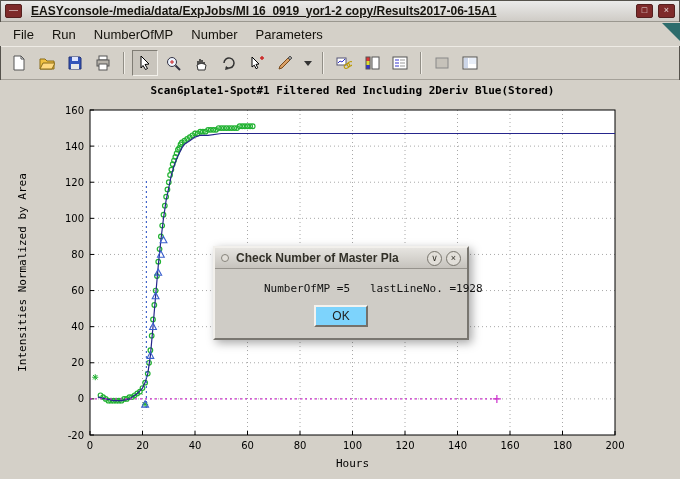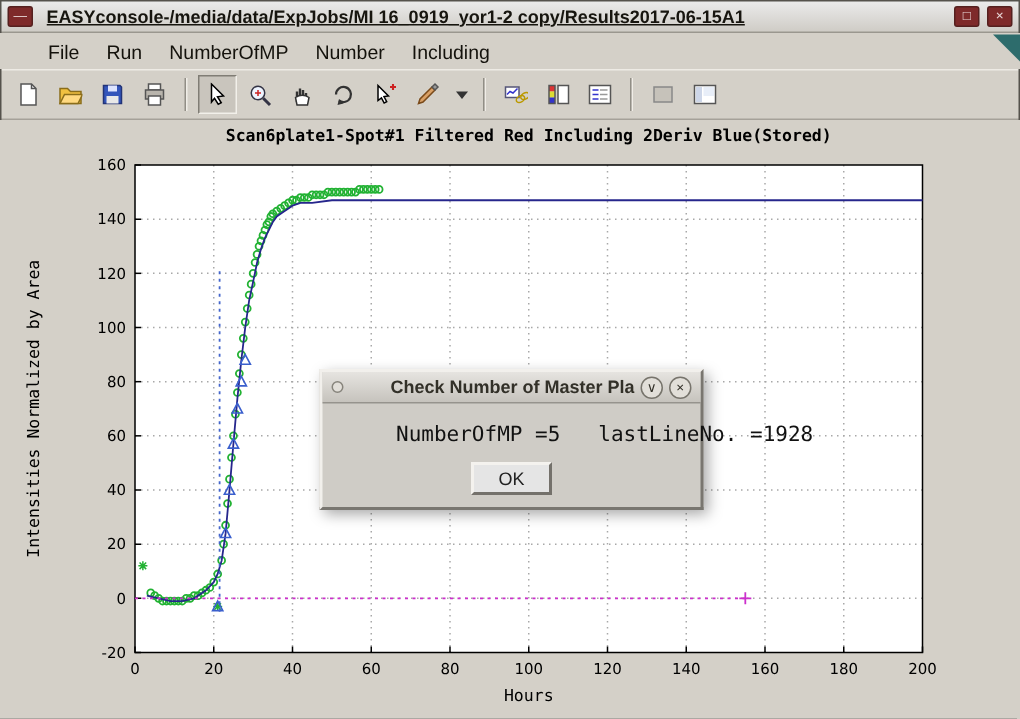--- a/index.html
+++ b/index.html
@@ -24,21 +24,21 @@
     flex:0 0 auto; cursor:default;
   }
   .sys-btn + .sys-btn { margin-left:5px; }
   .title-text {
     flex:1; margin-left:9px; font-size:12px; font-weight:bold; color:#17150f;
     white-space:nowrap; overflow:hidden;text-decoration:underline;
   }
   
   .menubar {
     height:24px; background:#d4d0c8; display:flex; align-items:center;
-    padding:0 23px; position:relative;
+    padding:0 4px; position:relative;
   }
   .menu-item { font-size:13px; color:#14120c; padding:3px 9px; cursor:default; }
   .menubar-corner {
     position:absolute; right:0; top:1px; width:0; height:0;
     border-top:18px solid #2d6c6c; border-left:18px solid transparent;
   }
   
   .toolbar {
     height:34px; background:#d4d0c8; display:flex; align-items:center;
     padding:0 5px; border-top:1px solid #eeebe5; border-bottom:1px solid #a5a199;
@@ -75,56 +75,56 @@
     height:21px; background:linear-gradient(#e6e4e0,#c6c3bd);
     border-bottom:1px solid #96938d;
     display:flex; align-items:center; padding:0 6px;
   }
   .dlg-dot {
     width:8px; height:8px; border-radius:50%;
     background:#e2dfd9; border:1px solid #87847c; flex:0 0 auto;
   }
   .dlg-title {
     flex:1; margin-left:7px; font-size:12px; font-weight:bold; color:#323028;
-    white-space:nowrap; overflow:hidden;text-align:right;
+    white-space:nowrap; overflow:hidden;
   }
   .dlg-btn {
     width:15px; height:15px; border-radius:50%; flex:0 0 auto;
     background:#e2dfd9; border:1px solid #77746c;
     font-size:9px; line-height:12px; text-align:center; color:#323028;
     margin-left:4px; cursor:default;
   }
   .dialog-body { padding:9px 12px 6px; text-align:center; }
   .dialog-message {
-    font-family:"DejaVu Sans Mono", monospace; font-size:14px; color:#111;
+    font-family:"DejaVu Sans Mono", monospace; font-size:11px; color:#111;
     text-align:left; white-space:pre; margin:4px 0 10px;padding-left:37px;
   }
   .ok-btn {
     font-family:"Liberation Sans", sans-serif; font-size:12px; color:#222;
-    padding:2px 16px; background:#e5e5e5;
+    padding:2px 16px; background:#7dd3fc;
     border:2px solid; border-color:#f4f2ee #74716b #74716b #f4f2ee;
   }
 </style>
 </head>
 <body data-name="application-window">
 
 <div class="titlebar" data-name="window-titlebar">
   <div class="sys-btn" data-name="window-menu-button">—</div>
   <div class="title-text" data-name="window-title">EASYconsole-/media/data/ExpJobs/MI 16_0919_yor1-2 copy/Results2017-06-15A1</div>
   <div class="sys-btn" data-name="maximize-button">□</div>
   <div class="sys-btn" data-name="close-button">×</div>
 </div>
 
 <div class="menubar" data-name="menubar">
   <span data-name="menubar-items" style="display:flex">
       <span class="menu-item" data-name="menu-item-file">File</span>
       <span class="menu-item" data-name="menu-item-run">Run</span>
       <span class="menu-item" data-name="menu-item-genreports">NumberOfMP</span>
       <span class="menu-item" data-name="menu-item-tools">Number</span>
-      <span class="menu-item" data-name="menu-item-parameters">Including</span>
+      <span class="menu-item" data-name="menu-item-parameters">Parameters</span>
     </span>
   <span class="menubar-corner" data-name="menubar-corner-decoration"></span>
 </div>
 
 <div class="toolbar" data-name="toolbar">
     <button class="tb-btn" data-name="new-file-button">
       <span class="tb-ic" data-name="new-file-icon"><svg width="16" height="16" viewBox="0 0 16 16">
           <path d="M3 1h7l3 3v11H3z" fill="#fff" stroke="#555"></path>
           <path d="M10 1v3h3" fill="none" stroke="#555"></path>
         </svg></span>

